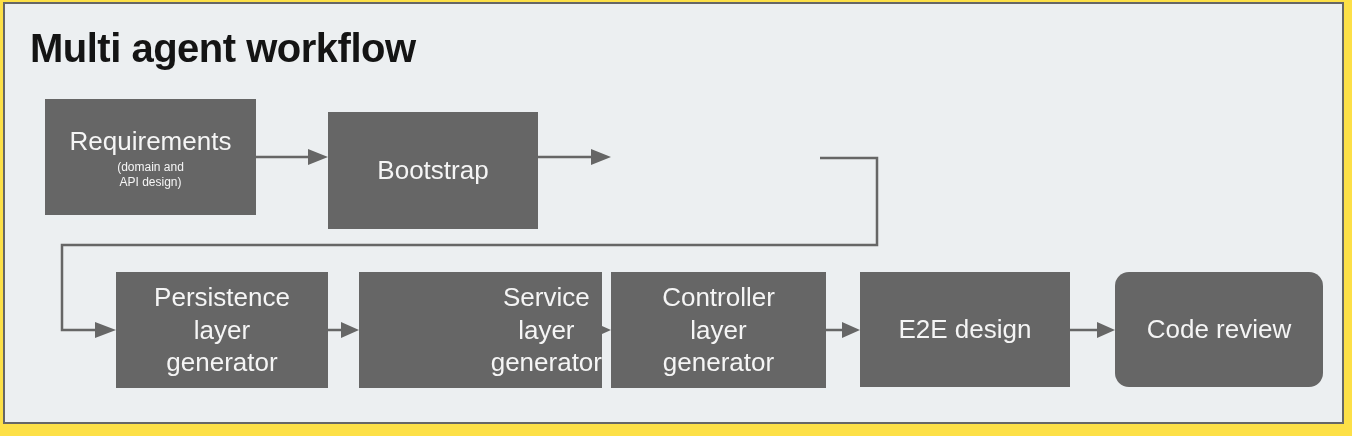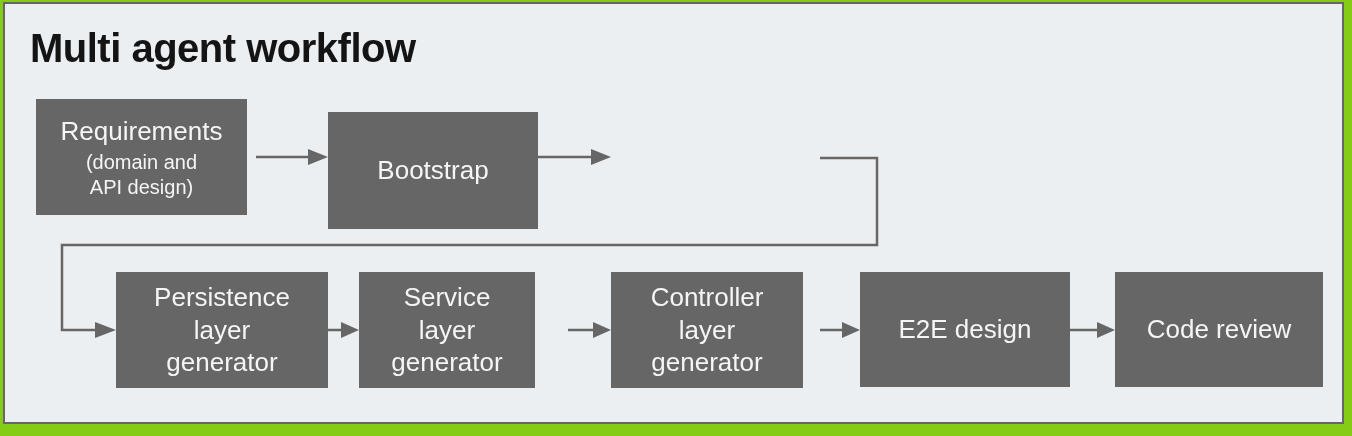--- a/index.html
+++ b/index.html
@@ -9,21 +9,21 @@
     --node-text: #f5f5f5;
     --connector: #666666;
     --title-text: #141414;
   }
   * { margin: 0; padding: 0; box-sizing: border-box; }
   html, body { background: #ffffff; }
   .canvas {
     position: relative;
     width: 1352px;
     height: 436px;
-    background: #84cc16;
+    background: #fde047;
     font-family: "Liberation Sans", "DejaVu Sans", sans-serif;
     overflow: hidden;
     text-decoration: underline;
   }
   .frame {
     position: absolute;
     left: 3px; top: 2px;
     width: 1341px; height: 422px;
     background: var(--background);
     border: 2px solid var(--frame-border);
@@ -44,33 +44,33 @@
     flex-direction: column;
     align-items: center;
     justify-content: center;
     text-align: center;
     font-size: 26px;
     line-height: 1.25;
   }
   .node .label { white-space: pre-line; }
   .node .sublabel {
     white-space: pre-line;
-    font-size: 20px;
+    font-size: 12px;
     line-height: 1.22;
     margin-top: 3px;
   }
   
-  .n-requirements { left: 36px;  top: 99px;  width: 211px; height: 116px; }
+  .n-requirements { left: 45px;  top: 99px;  width: 211px; height: 116px; }
   .n-bootstrap    { left: 328px; top: 112px;  width: 210px; height: 117px; }
   .n-backend      { left: 611px; top: 98px;  width: 209px; height: 117px; }
   .n-persistence  { left: 116px; top: 272px; width: 212px; height: 116px; }
-  .n-service      { left: 359px; top: 272px; width: 176px; height: 116px; }
-  .n-controller   { left: 611px; top: 272px; width: 192px; height: 116px; }
+  .n-service      { left: 359px; top: 272px; width: 243px; height: 116px; align-items: flex-end; }
+  .n-controller   { left: 611px; top: 272px; width: 215px; height: 116px; }
   .n-e2e          { left: 860px; top: 272px; width: 210px; height: 115px; }
-  .n-codereview   { left: 1115px;top: 272px; width: 208px; height: 115px; }
+  .n-codereview   { left: 1115px;top: 272px; width: 208px; height: 115px; border-radius: 14px; }
   svg.edges {
     position: absolute;
     left: 0; top: 0;
     width: 1352px; height: 436px;
     pointer-events: none;
   }
   svg.edges line, svg.edges polyline {
     stroke: var(--connector);
     stroke-width: 2.5;
     fill: none;

